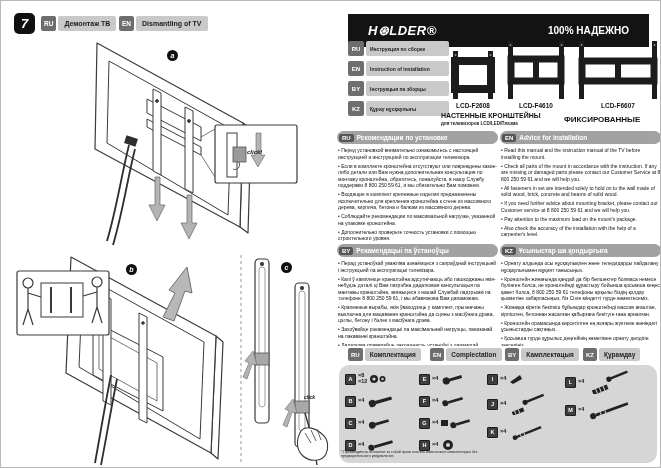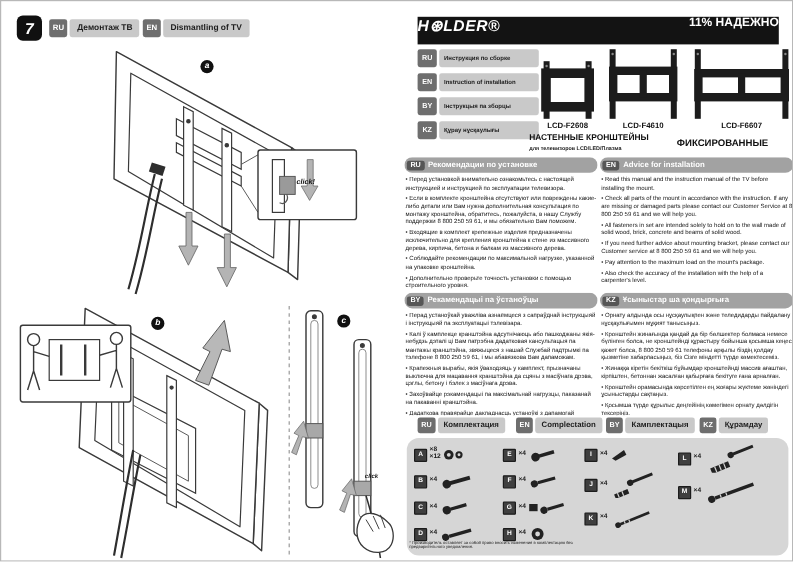--- a/index.html
+++ b/index.html
@@ -7,22 +7,22 @@
         font-family:"Liberation Sans",sans-serif;overflow:hidden;box-sizing:border-box;}
   
   .pageno{position:absolute;left:13px;top:12px;width:21px;height:21px;background:#101010;border-radius:5px;
           color:#fff;font-weight:bold;font-style:italic;font-size:13px;display:flex;align-items:center;justify-content:center;}
   .toptab{position:absolute;top:15px;display:flex;align-items:stretch;height:15px;}
   .toptab .code{background:#6e6e6e;color:#fff;font-size:6.5px;font-weight:bold;display:flex;align-items:center;
                 padding:0 3px;border-radius:2px;margin-right:2px;}
   .toptab .lbl{background:#c9c9c9;color:#1d1d1d;font-size:7px;font-weight:bold;display:flex;align-items:center;
                padding:0 6px;border-radius:2px;white-space:nowrap;}
   
-  .brand{position:absolute;left:347px;top:13px;width:301px;height:23px;background:#131313;
-         display:flex;justify-content:space-between;padding:0 0;box-sizing:border-box;}
+  .brand{position:absolute;left:347px;top:13px;width:301px;height:33px;background:#131313;
+         display:flex;align-items:center;justify-content:space-between;padding:0 20px;box-sizing:border-box;}
   .logo{color:#fff;font-size:13px;font-weight:bold;font-style:italic;letter-spacing:.5px;}
   .slogan{color:#fff;font-size:10px;font-weight:bold;}
   
   .langs{position:absolute;left:347px;top:40px;width:101px;}
   .lrow{display:flex;margin-bottom:5px;height:15px;}
   .lrow .code{width:16px;background:#6e6e6e;color:#fff;font-size:6px;font-weight:bold;display:flex;
               align-items:center;justify-content:center;border-radius:2px;margin-right:2px;}
   .lrow .lbl{flex:1;background:#c9c9c9;color:#222;font-size:5px;font-weight:bold;display:flex;
              align-items:center;padding:0 4px;border-radius:2px;white-space:nowrap;}
   
@@ -173,21 +173,21 @@
   </div>
 
   <span class="stepdot" style="left:166px;top:49px">a</span>
   <span class="stepdot" style="left:125px;top:263px">b</span>
   <span class="stepdot" style="left:280px;top:261px">c</span>
   <span class="clicklbl" style="left:246px;top:148px;font-size:6px">click!</span>
   <span class="clicklbl" style="left:303px;top:393px;font-size:5px">click</span>
 
   <div class="brand">
     <span class="logo">H⊛LDER®</span>
-    <span class="slogan">11% НАДЕЖНО</span>
+    <span class="slogan">100% НАДЕЖНО</span>
   </div>
 
   <div class="langs">
     <div class="lrow">
       <span class="code">RU</span>
       <span class="lbl">Инструкция по сборке</span>
     </div>
     <div class="lrow">
       <span class="code">EN</span>
       <span class="lbl">Instruction of installation</span>

